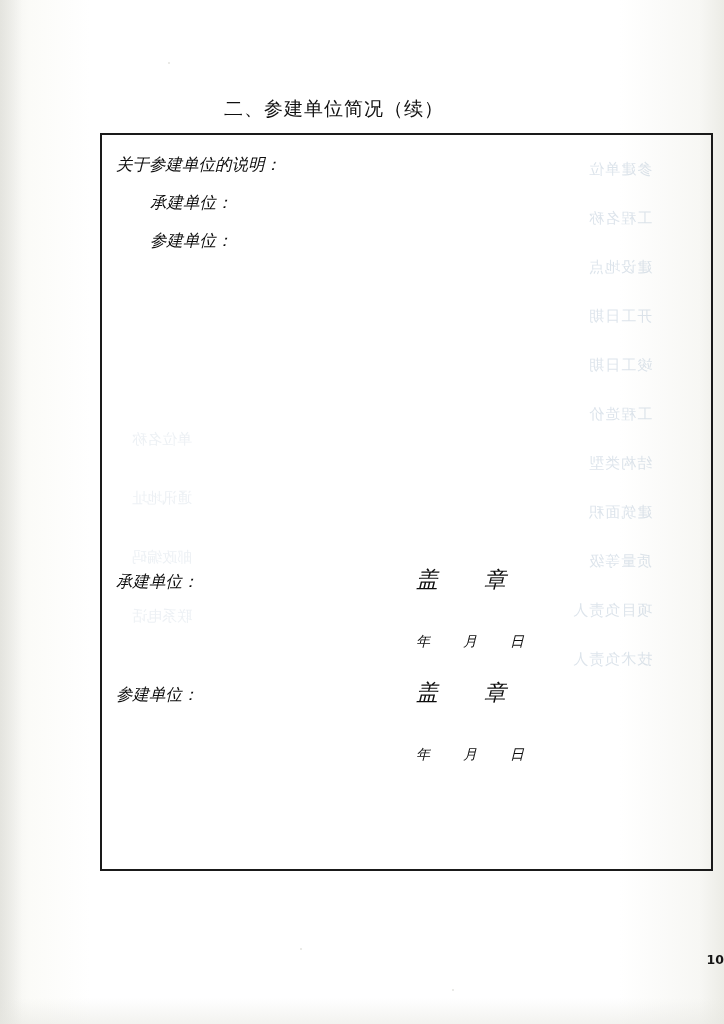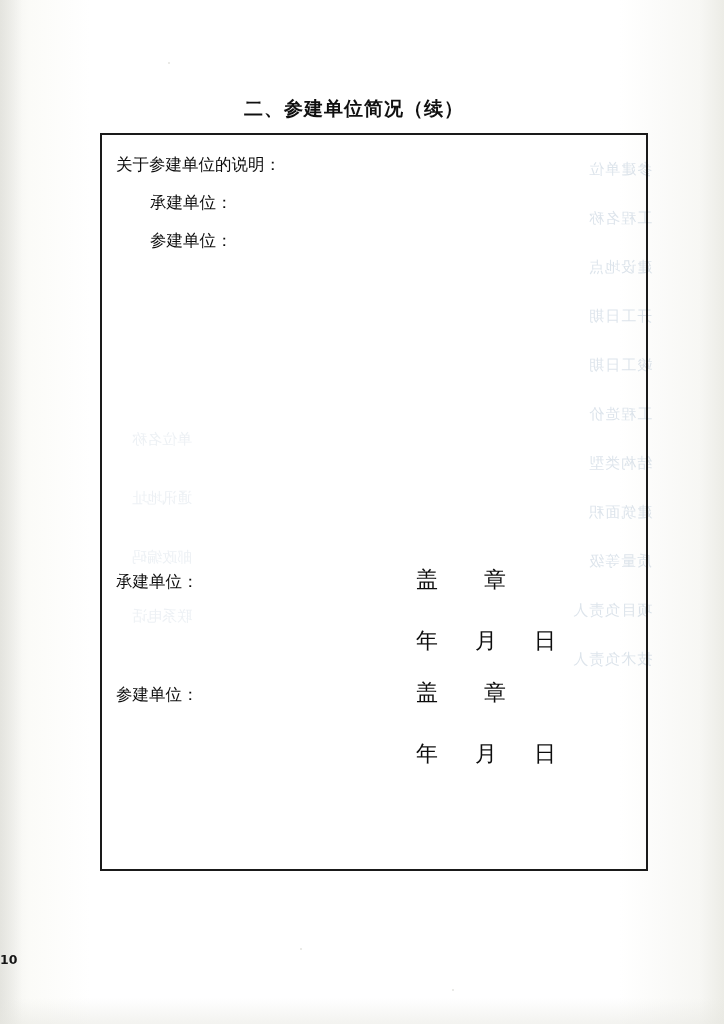--- a/index.html
+++ b/index.html
@@ -72,36 +72,36 @@
     pointer-events: none;
   }
 
   .doc-title {
     position: absolute;
     top: 96px;
     left: 0;
     width: 668px;
     text-align: center;
     font-size: 19px;
-    font-weight: bold;
+    font-weight: normal;
     color: #101010;
     font-family: "DejaVu Sans", "Liberation Sans", sans-serif;
     letter-spacing: 1px;
-    padding-left: 20px;
   }
 
   .box {
     position: absolute;
     left: 100px;
     top: 133px;
-    width: 548px;
+    width: 613px;
     height: 738px;
     border: 2px solid #1a1a1a;
     box-sizing: border-box;
     background: transparent;
+    font-style: italic;
   }
 
   .box-inner {
     position: relative;
     width: 100%;
     height: 100%;
     padding: 14px 22px 0 14px;
     box-sizing: border-box;
     font-size: 16.5px;
     line-height: 1.95;
@@ -136,33 +136,33 @@
   }
   .sign-label {
     width: 300px;
     font-size: 16.5px;
   }
   .seal-label {
     font-size: 22px;
     letter-spacing: 12px;
   }
   .date-row {
-    margin-top: 18px;
+    margin-top: 26px;
     padding-left: 300px;
-    font-size: 22px;
+    font-size: 14px;
   }
   .date-row span { letter-spacing: 0; }
   .date-sep { display: inline-block; width: 26px; }
 
   .page-number {
     position: absolute;
     top: 952px;
     left: 0;
     width: 724px;
-    text-align: left;
+    text-align: right;
     font-size: 12.5px;
     font-weight: bold;
     font-family: "DejaVu Sans", sans-serif;
     color: #151515;
   }
 
   
   .speck {
     position: absolute;
     background: #c9c9c2;

